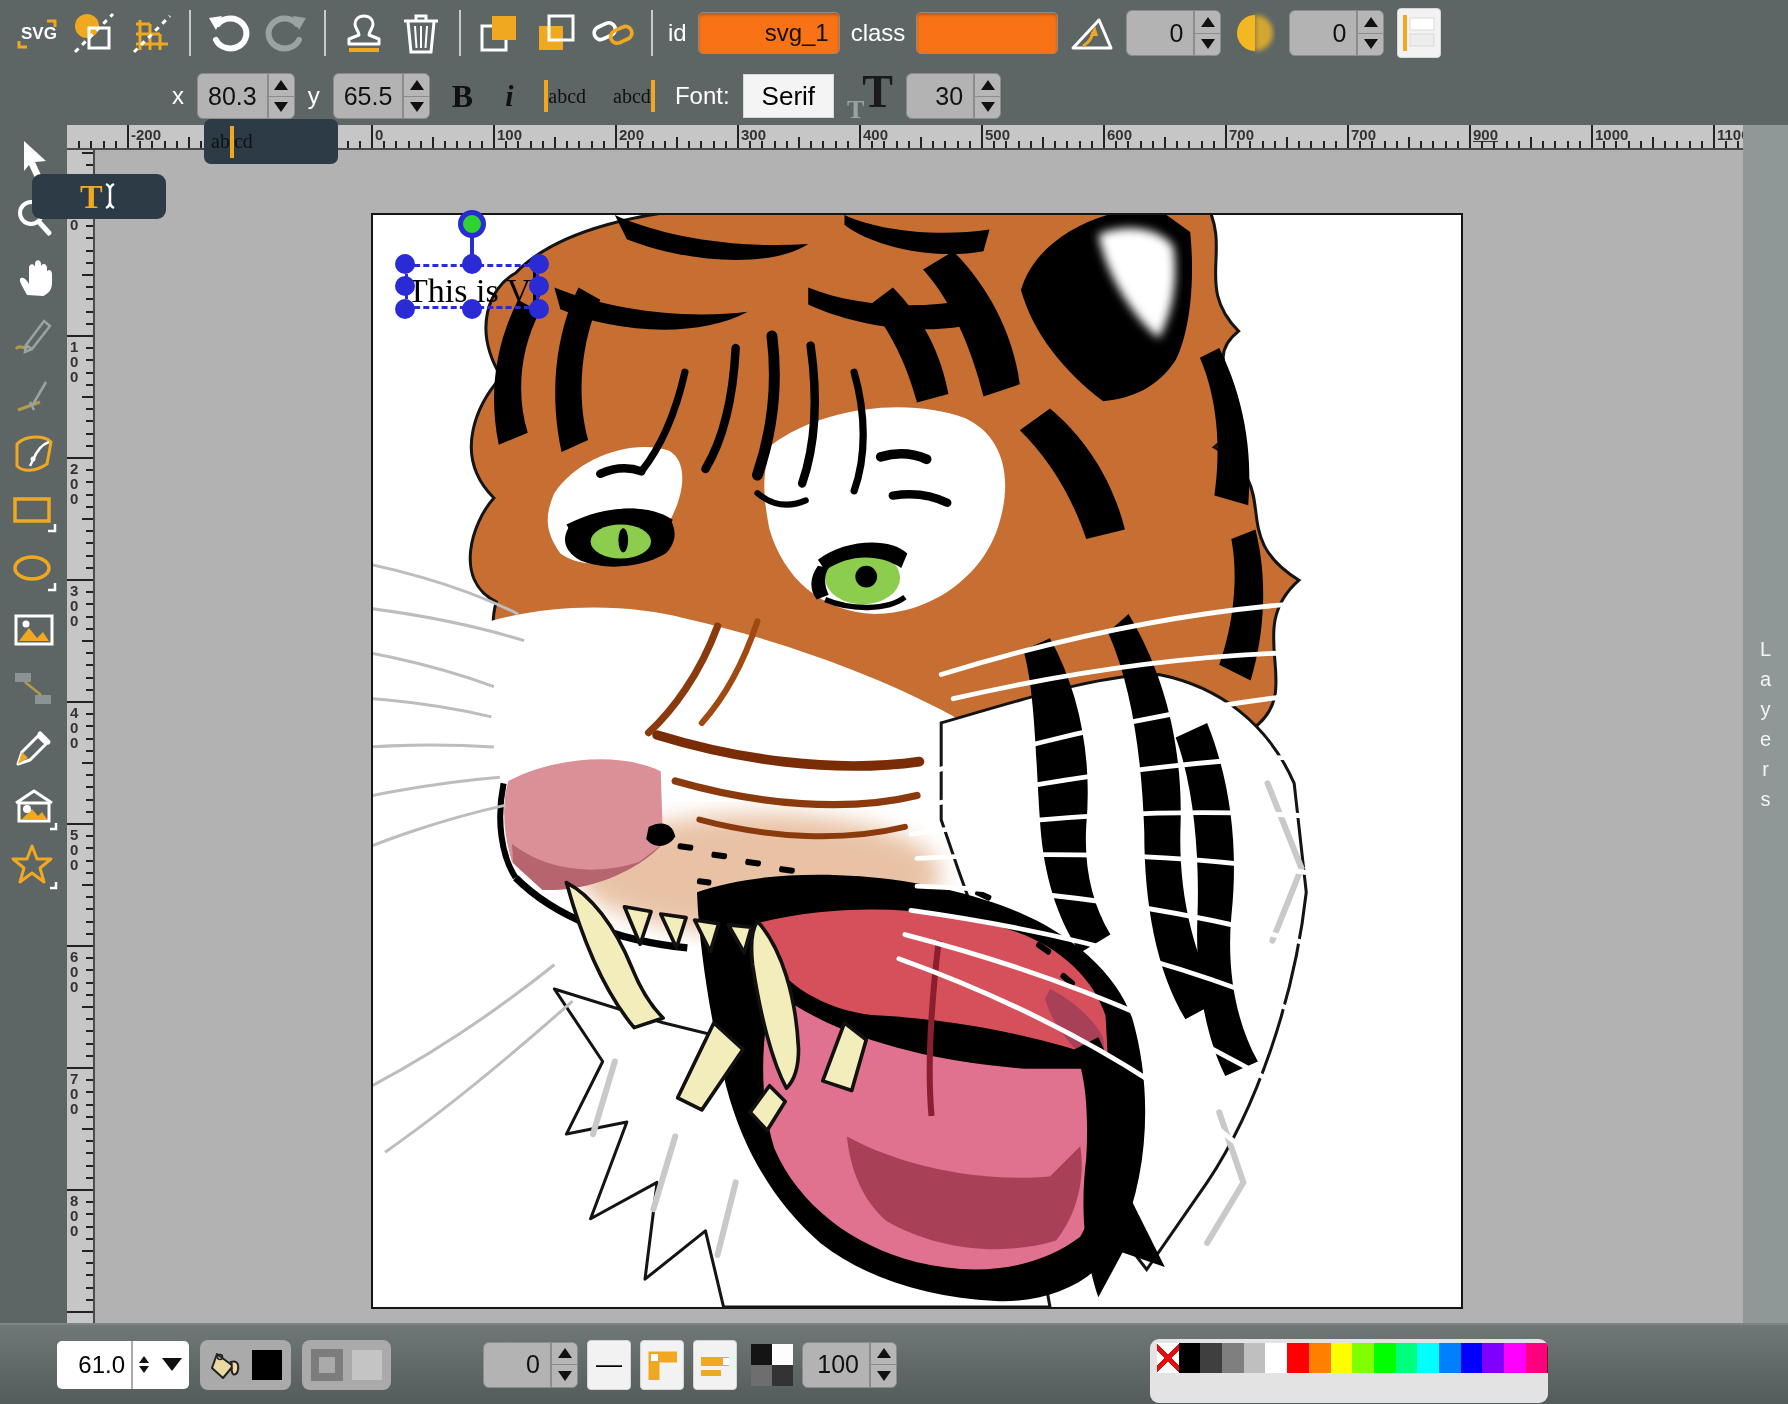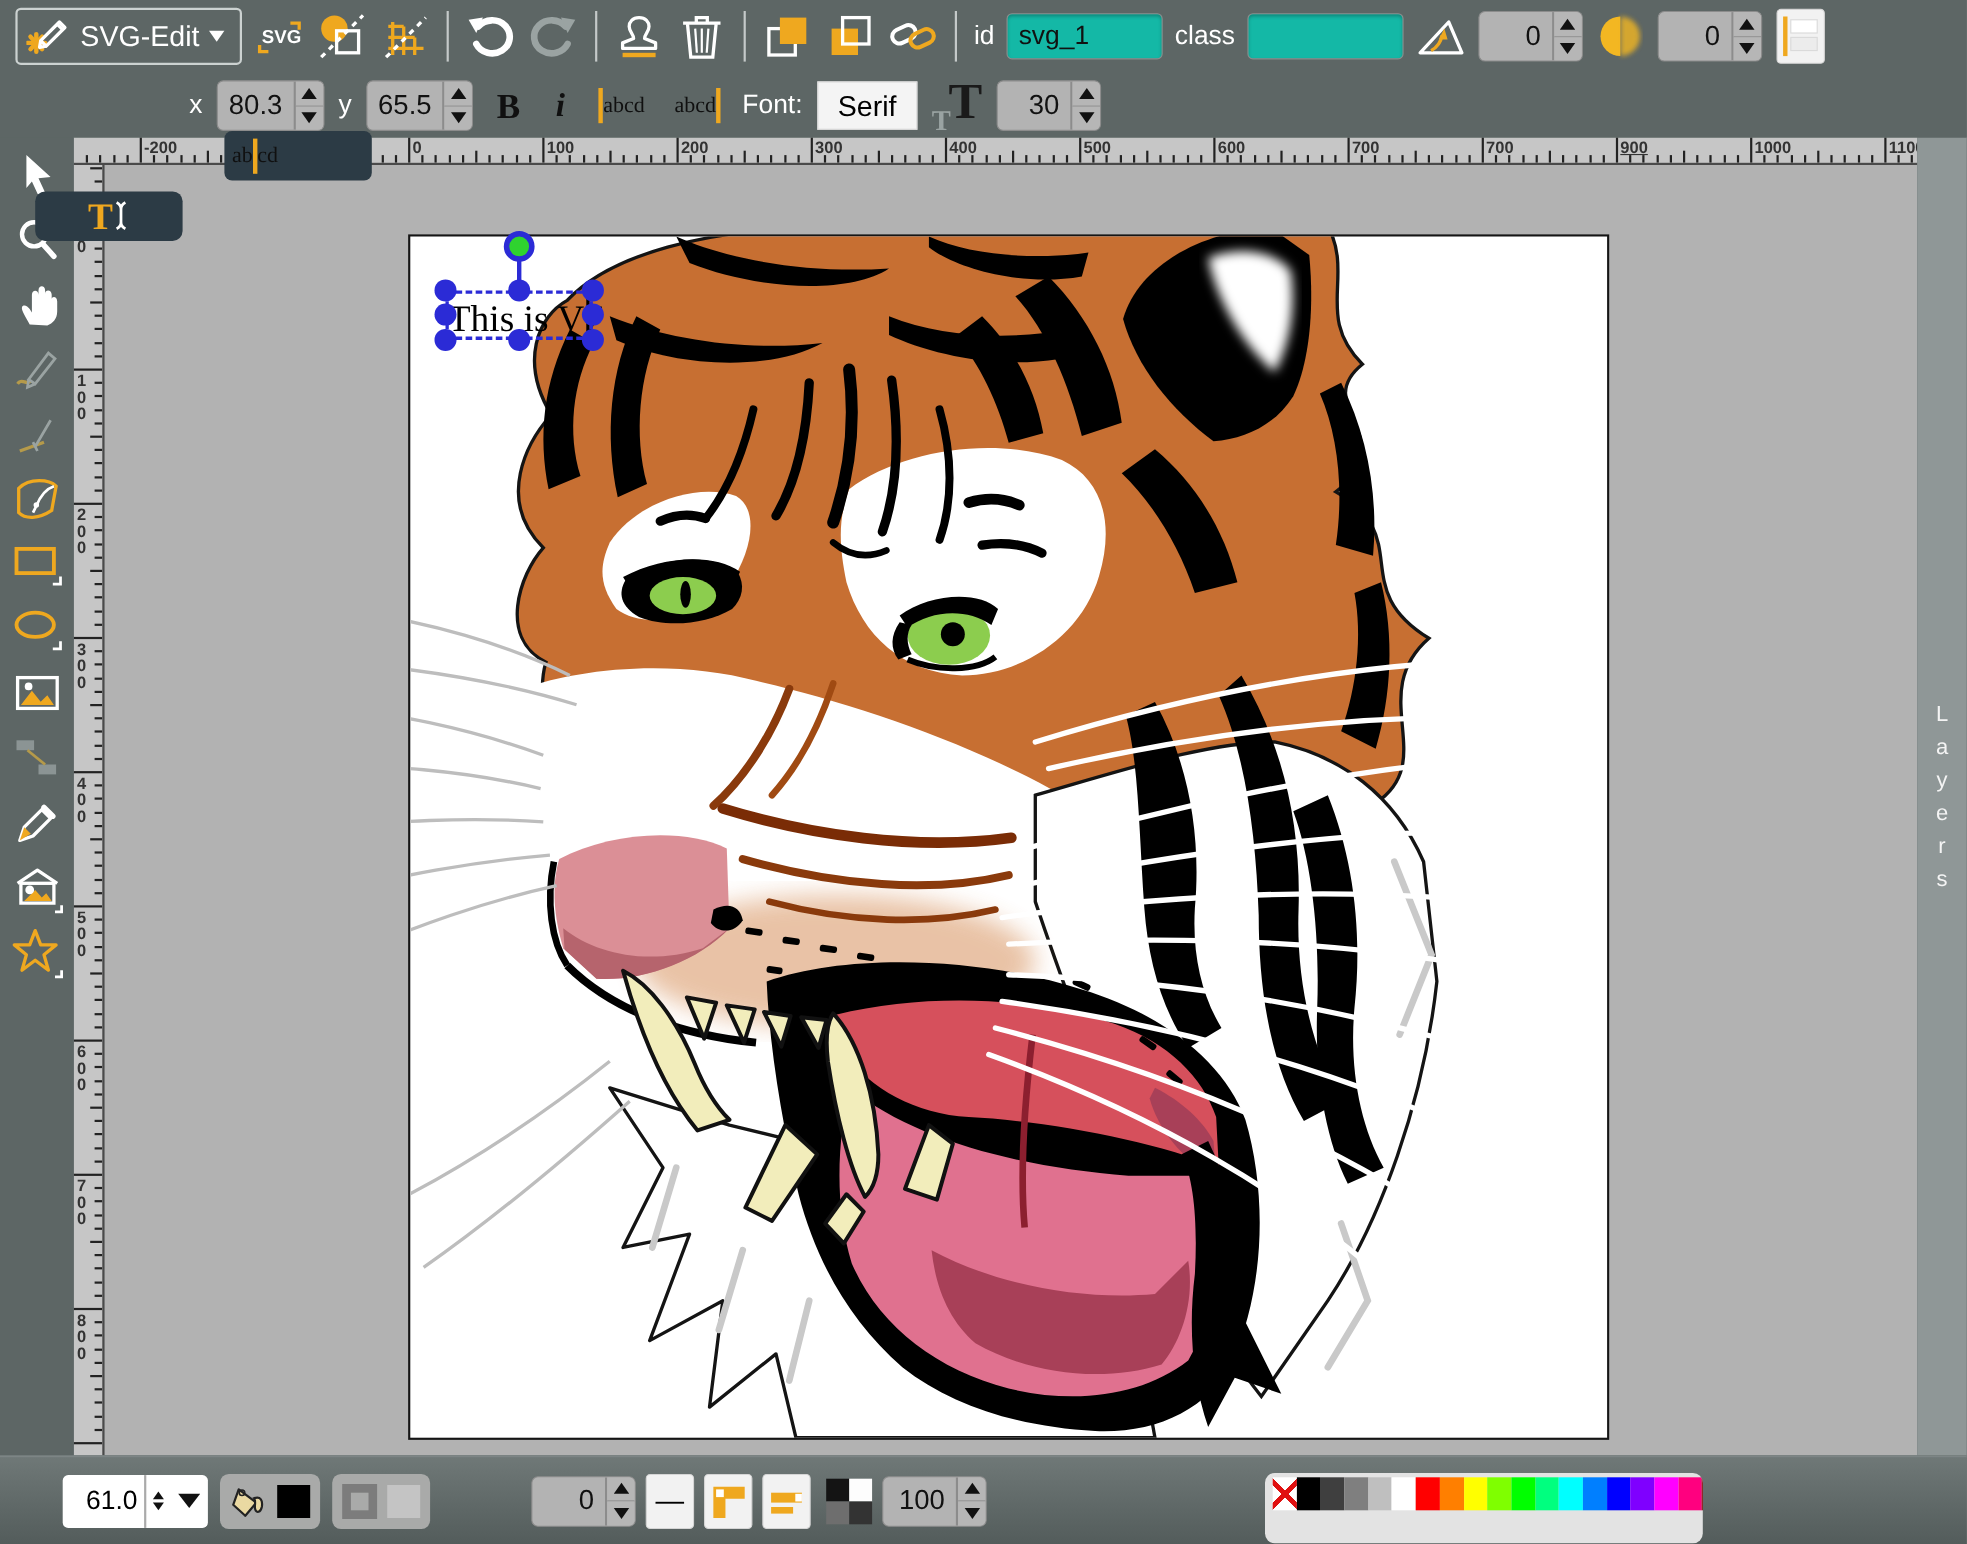--- a/index.html
+++ b/index.html
@@ -7,21 +7,21 @@
   body { font-family:"Liberation Sans", sans-serif; background:#5d6665; position:relative; }
 
   
   .topbar { position:absolute; left:0; top:0; width:1788px; height:125px; background:#5d6665; z-index:20; }
   .row1 { position:absolute; left:14px; top:6px; height:54px; display:flex; align-items:center; gap:11px; }
   .row2 { position:absolute; left:172px; top:70px; height:52px; display:flex; align-items:center; gap:13px; }
   .menu-btn { display:flex; align-items:center; gap:9px; border:2px solid #ccd2d1; border-radius:5px; height:52px; padding:0 14px 0 8px; color:#fff; font-size:26px; cursor:pointer; }
   .tb-icon { width:46px; height:46px; display:flex; align-items:center; justify-content:center; cursor:pointer; }
   .sep { width:2px; height:46px; background:#d6dbda; opacity:.85; margin:0 4px; }
   .tb-label { color:#fff; font-size:24px; }
-  .inset-input { background:#14b8a6; border:1px solid #8c8c8c; border-radius:5px; height:42px; width:142px; padding:0 10px; font-size:24px; color:#111; box-shadow:inset 0 2px 3px rgba(0,0,0,.25); font-family:"Liberation Sans",sans-serif; }
+  .inset-input { background:#f97316; border:1px solid #8c8c8c; border-radius:5px; height:42px; width:142px; padding:0 10px; font-size:24px; color:#111; box-shadow:inset 0 2px 3px rgba(0,0,0,.25); font-family:"Liberation Sans",sans-serif;text-align:right; }
   .spin { display:flex; align-items:stretch; height:46px; border:1px solid #8c8c8c; border-radius:6px; overflow:hidden; background:#b3b3b3; }
   .spin .val { min-width:66px; padding:0 10px; display:flex; align-items:center; justify-content:flex-end; font-size:25px; color:#111; }
   .spin .arrows { display:flex; flex-direction:column; width:27px; border-left:2px solid #8c8c8c; }
   .spin .arrows > div { flex:1; display:flex; align-items:center; justify-content:center; background:#b6b6b6; cursor:pointer; }
   .spin .arrows .up { border-bottom:1px solid #8c8c8c; }
   .tri-up { width:0; height:0; border-left:7px solid transparent; border-right:7px solid transparent; border-bottom:10px solid #111; }
   .tri-down { width:0; height:0; border-left:7px solid transparent; border-right:7px solid transparent; border-top:10px solid #111; }
   .serif-b { font-family:"Liberation Serif", serif; font-weight:bold; font-size:32px; color:#101010; width:38px; text-align:center; cursor:pointer; }
   .serif-i { font-family:"Liberation Serif", serif; font-style:italic; font-weight:bold; font-size:30px; color:#101010; width:30px; text-align:center; cursor:pointer; }
   .anchor { height:50px; padding:0 7px; display:flex; align-items:center; font-family:"Liberation Serif", serif; font-size:20px; color:#101010; border-radius:7px; cursor:pointer; }
@@ -82,39 +82,20 @@
   .swatch { width:21.7px; height:30px; flex:none; cursor:pointer; }
   .swatch.none { background:
       linear-gradient(45deg, transparent 44%, #e01010 44%, #e01010 56%, transparent 56%),
       linear-gradient(-45deg, transparent 44%, #e01010 44%, #e01010 56%, transparent 56%), #fff; }
 </style>
 </head>
 <body>
 
 <div class="topbar">
   <div class="row1">
-    <div class="menu-btn">
-      <span>
-        <svg width="40" height="40" viewBox="0 0 40 40">
-          <g stroke="#efa81f" stroke-width="4" stroke-linecap="round">
-            <line x1="9" y1="21" x2="9" y2="37"></line>
-              <line x1="1" y1="29" x2="17" y2="29"></line>
-            <line x1="3.7" y1="23.3" x2="14.3" y2="34.7"></line>
-              <line x1="3.7" y1="34.7" x2="14.3" y2="23.3"></line>
-          </g>
-          <g stroke="#fff" stroke-width="3" fill="none">
-            <path d="M13,27 L30,10 L35,15 L18,32 Z" stroke-linejoin="round"></path>
-            <path d="M13,27 L12,33 L18,32" stroke-linejoin="round"></path>
-            <line x1="28" y1="12" x2="33" y2="17"></line>
-          </g>
-        </svg>
-      </span>
-      <span>SVG-Edit</span>
-      <span class="tri-down" style="border-top-color:#fff"></span>
-    </div>
 
     <div class="tb-icon">
       <svg width="44" height="44" viewBox="0 0 44 44">
         <text x="6" y="28" font-size="17" font-weight="bold" fill="#fff" font-family="Liberation Sans,sans-serif">SVG</text>
         <path d="M4,30 v6 h8" fill="none" stroke="#efa81f" stroke-width="3"></path>
         <path d="M40,16 v-6 h-8" fill="none" stroke="#efa81f" stroke-width="3"></path>
       </svg>
     </div>
     <div class="tb-icon">
       <svg width="46" height="46" viewBox="0 0 46 46">

